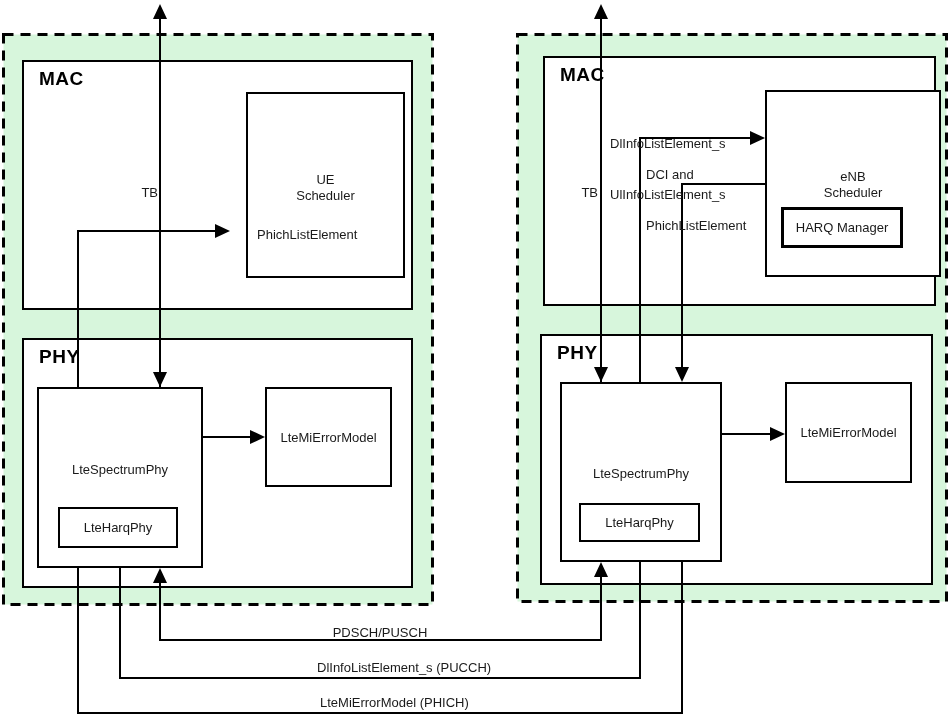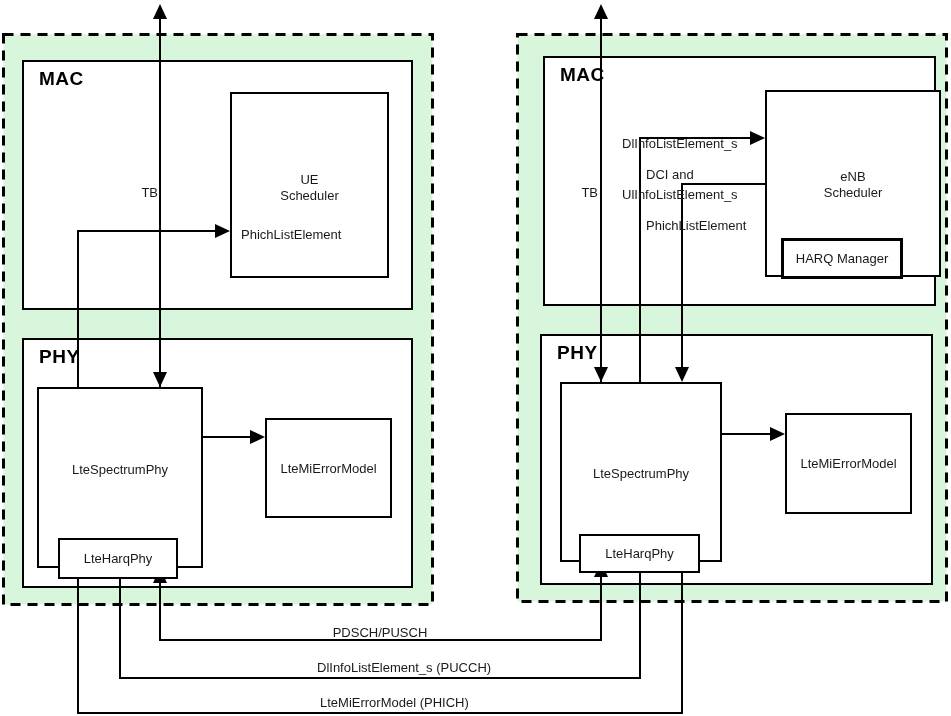--- a/index.html
+++ b/index.html
@@ -16,21 +16,21 @@
     position:absolute;left:15px;top:6px;font-size:19px;font-weight:bold;color:#000;letter-spacing:.5px;
   }
   .conn-layer{z-index:2;}
   .comp-box{
     position:absolute;background:#fff;border:2px solid #000;box-sizing:border-box;z-index:3;
   }
   .comp-box.thick{border-width:3px;}
   .center-label{
     position:absolute;left:0;right:0;text-align:center;font-size:13px;line-height:16px;
   }
-  .flex-center{display:flex;align-items:center;justify-content:center;font-size:13px;margin-top:31px;}
+  .flex-center{display:flex;align-items:center;justify-content:center;font-size:13px;}
   .float-label{
     position:absolute;font-size:13px;line-height:17px;white-space:pre;z-index:4;
   }
   .tb-label{width:40px;text-align:right;}
   .center-text{text-align:center;}
 </style>
 </head>
 <body>
 
 <div id="canvas">
@@ -73,21 +73,21 @@
       <polygon points="230,231 215,224 215,238"></polygon>
       <polygon points="765,138 750,131 750,145"></polygon>
       <polygon points="160,568 153,583 167,583"></polygon>
       <polygon points="601,562 594,577 608,577"></polygon>
       <polygon points="682,382 675,367 689,367"></polygon>
       <polygon points="265,437 250,430 250,444"></polygon>
       <polygon points="785,434 770,427 770,441"></polygon>
     </g>
   </svg>
 
-  <div class="comp-box" style="left:230px;top:92px;width:159px;height:186px;">
+  <div class="comp-box" style="left:246px;top:92px;width:159px;height:186px;">
     <div class="center-label" style="top:78px;">
       <div>UE</div>
       <div>Scheduler</div>
     </div>
     <div class="float-label" style="left:9px;top:132px;">PhichListElement</div>
   </div>
 
   <div class="comp-box" style="left:37px;top:387px;width:166px;height:181px;">
     <div class="center-label" style="top:73px;">LteSpectrumPhy</div>
     <div class="comp-box flex-center" style="left:19px;top:118px;width:120px;height:41px;">
@@ -116,21 +116,21 @@
     </div>
   </div>
 
   <div class="comp-box flex-center" style="left:785px;top:382px;width:127px;height:101px;">
     <span>LteMiErrorModel</span>
   </div>
 
   <div class="float-label tb-label" style="left:118px;top:184px;">TB</div>
   <div class="float-label tb-label" style="left:558px;top:184px;">TB</div>
 
-  <div class="float-label" style="left:610px;top:101px;margin-left:12px;">
+  <div class="float-label" style="left:610px;top:101px;">
     <div>DlInfoListElement_s</div>
     <div>UlInfoListElement_s</div>
   </div>
 
   <div class="float-label" style="left:646px;top:132px;">
     <div>DCI and</div>
     <div>PhichListElement</div>
   </div>
 
   <div class="float-label" style="left:317px;top:659px;">DlInfoListElement_s (PUCCH)</div>

